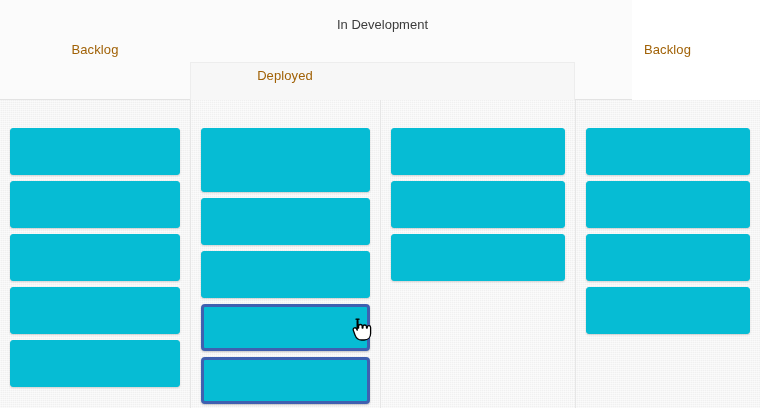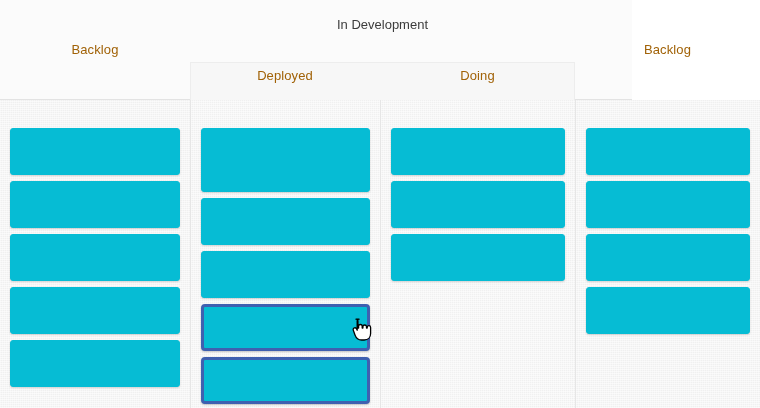--- a/index.html
+++ b/index.html
@@ -170,21 +170,20 @@
   <div class="header">
 
     <div class="group-panel"></div>
 
     <div class="group-title" id="title-in-development">In Development</div>
 
     <div class="col-title" id="title-backlog">Backlog</div>
 
     <div class="col-title" id="title-waiting">Deployed</div>
 
-    <div class="col-title" id="title-doing">Doing</div>
 
     <div class="col-title" id="title-deployed">Backlog</div>
   </div>
 
   <div class="toolbar">
 
     <div class="tool-icon" id="add-backlog">
       <svg width="16" height="16" viewBox="0 0 16 16" aria-hidden="true">
         <path d="M8 3 V13 M3 8 H13" stroke="#777777" stroke-width="1.4" fill="none"></path>
       </svg>

